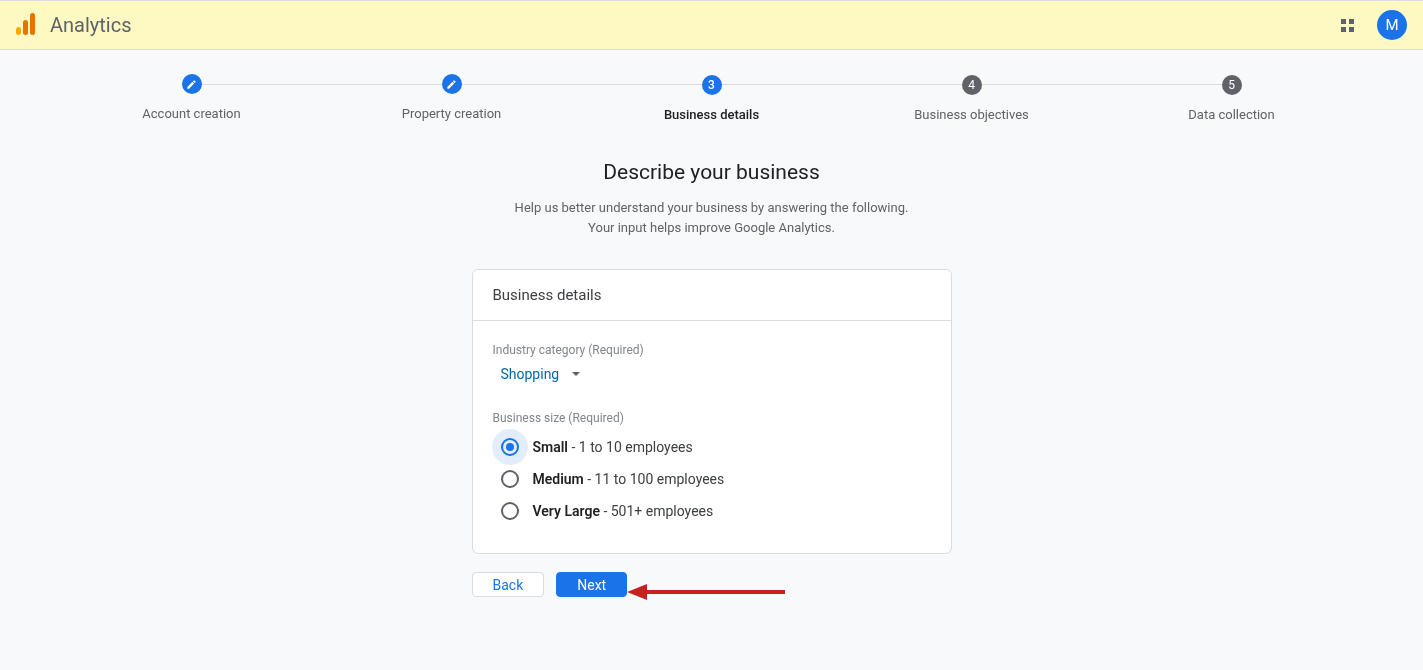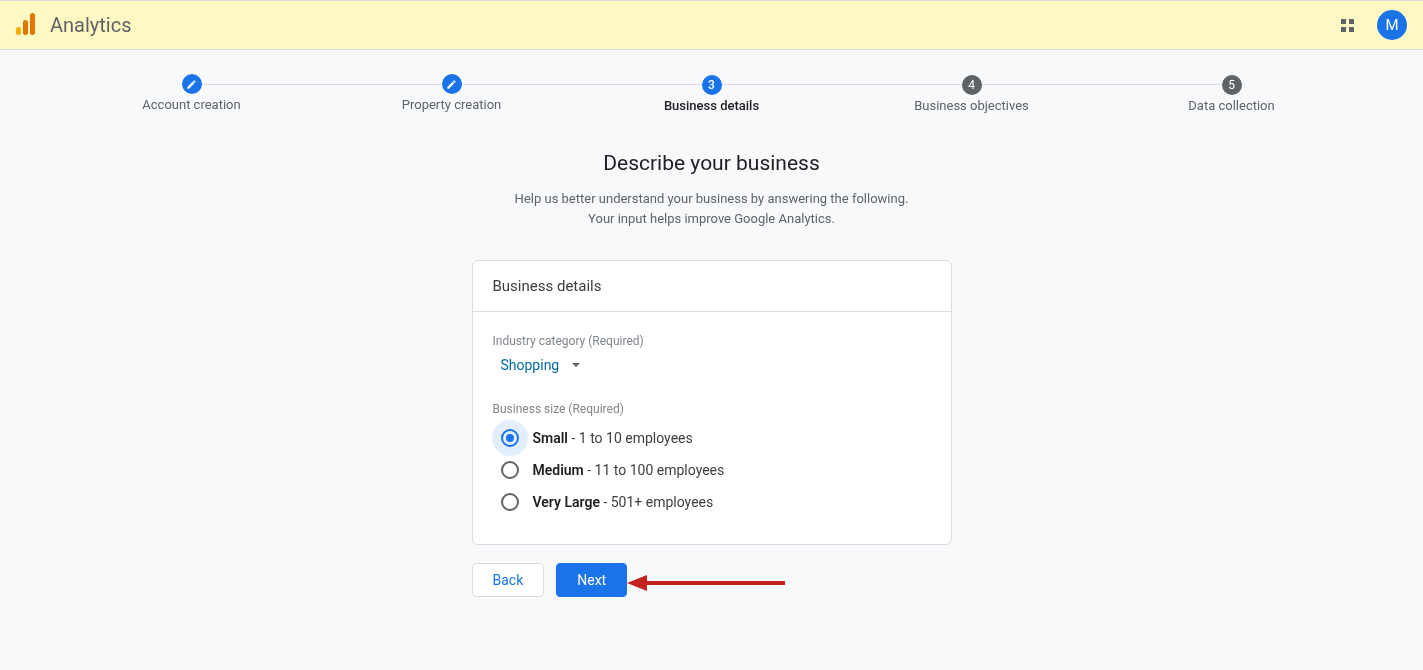--- a/index.html
+++ b/index.html
@@ -90,21 +90,21 @@
     align-items: center;
     justify-content: center;
     font-size: 12px;
     position: relative;
     z-index: 1;
   }
   .step.done .step-circle { background: #1a73e8; color: #fff; }
   .step.current .step-circle { background: #1a73e8; color: #fff; font-weight:500;}
   .step.todo .step-circle { background: #5f6368; color: #fff; }
   .step-label {
-    margin-top: 3px;
+    margin-top: 12px;
     font-size: 13px;
     color: #5f6368;
   }
   .step.current .step-label { color: #202124; font-weight: 500; }
 
   
   .page-heading {
     text-align: center;
     margin-top: 38px;
     font-size: 21px;
@@ -198,21 +198,21 @@
   
   .btn-row {
     width: 480px;
     margin: 18px auto 0;
     display: flex;
     gap: 12px;
     align-items: center;
     position: relative;
   }
   .btn {
-    height: 34px;
+    height: 25px;
     padding: 0 20px;
     border-radius: 4px;
     font-size: 14px;
     cursor: pointer;
     display: inline-flex;
     align-items: center;
     justify-content: center;
     font-family: inherit;
   }
   .btn-secondary {

